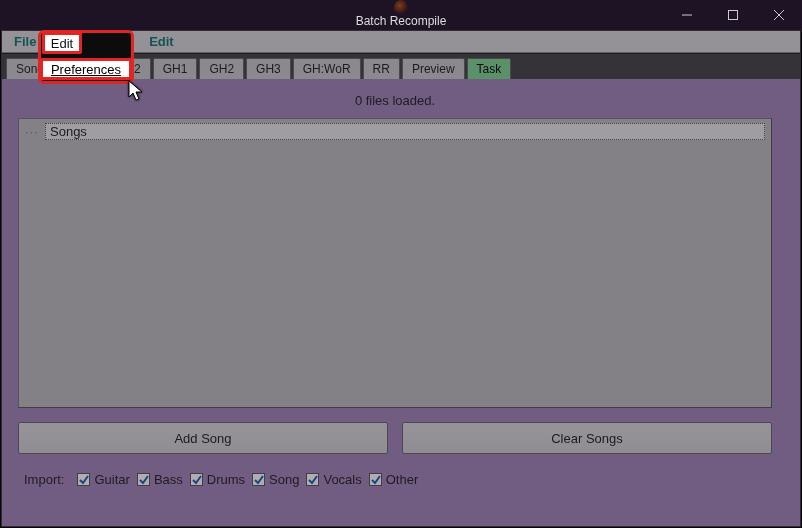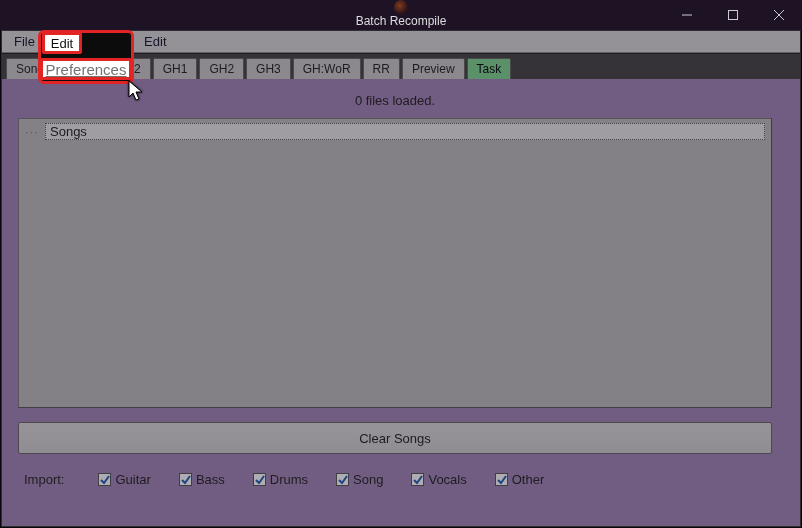--- a/index.html
+++ b/index.html
@@ -9,49 +9,49 @@
   .titlebar { height: 30px; background: #1e1225; display: flex; align-items: center; color: #ccc; position: relative; flex-direction: column; }
   .titlebar .app-icon { width: 14px; height: 14px; border-radius: 50%; background: radial-gradient(circle at 40% 40%, #7a3e1e 0%, #301018 70%); margin: 0 8px; }
   .titlebar .title { font-size: 12px; color: #ddd; }
   .win-controls { position: absolute; right: 0; top: 0; height: 30px; display: flex; }
   .win-btn { width: 46px; height: 30px; display: flex; align-items: center; justify-content: center; color: #ccc; }
   .win-btn svg { stroke: #ccc; stroke-width: 1; fill: none; }
 
   .app-body { position: absolute; left: 1px; right: 1px; top: 30px; bottom: 1px; background: #a084b5; border: 1px solid #3a3a3a; }
 
   .menubar { height: 22px; background: #d6d6d6; border-bottom: 1px solid #888; display: flex; align-items: center; padding-left: 2px; }
-  .menubar .menu-item { padding: 2px 10px; color: #0f172a; }
+  .menubar .menu-item { padding: 2px 10px; color: #0f766e; font-weight: bold; }
 
   .tabstrip { height: 26px; background: #444; border-top: 1px solid #222; display: flex; align-items: flex-end; padding-left: 4px; gap: 2px; }
   .tab { background: #c8c8c8; border: 1px solid #666; border-bottom: none; padding: 3px 9px; font-size: 12px; color: #222; border-top-left-radius: 2px; border-top-right-radius: 2px; }
   .tab.active { background: #7bd48f; color: #000000; }
 
   .content { position: absolute; left: 0; right: 0; top: 48px; bottom: 0; background: #a084b5; padding: 8px 28px 12px 16px; }
   .status { text-align: center; color: #222; padding: 6px 0 10px 0; font-size: 13px; }
 
   .tree-panel { height: 290px; background: #bcbcbc; border: 1px solid #555; border-left-color: #777; border-top-color: #777; padding: 4px 6px; overflow: auto; }
   .tree-row { display: flex; align-items: center; gap: 6px; }
   .tree-dots { color: #777; font-size: 11px; letter-spacing: 1px; }
   .tree-label { background: #e6e6e6; border: 1px dotted #555; padding: 0 4px; font-size: 13px; color: #222; flex: 1; }
 
   .button-row { display: flex; gap: 14px; margin-top: 14px; }
   .big-btn { flex: 1; height: 32px; background: linear-gradient(#d9d9d9, #cfcfcf); border: 1px solid #666; border-radius: 2px; color: #222; font-size: 13px; display: flex; align-items: center; justify-content: center; }
 
-  .import-row { display: flex; align-items: center; gap: 28px; margin-top: 18px; padding-left: 6px; }
+  .import-row { display: flex; align-items: center; gap: 7px; margin-top: 18px; padding-left: 6px; }
   .import-label { color: #222; margin-right: 6px; }
   .chk { display: flex; align-items: center; gap: 4px; color: #222; text-align: center; }
   .chk-box { width: 13px; height: 13px; background: #fff; border: 1px solid #555; display: flex; align-items: center; justify-content: center; }
   .chk-box svg { stroke: #1a5fb4; stroke-width: 2; fill: none; }
 
   .dim-overlay { position: absolute; left: 0; right: 0; top: 30px; bottom: 0; background: rgba(30,20,35,0.35); pointer-events: none; }
 
   .highlight-group { position: absolute; left: 38px; top: 30px; z-index: 30; }
   .hl-edit, .hl-prefs { position: absolute; background: #fff; border: 3px solid #e32424; padding: 0; }
   .hl-edit { left: 4px; top: 2px; width: 40px; height: 22px; display: flex; align-items: center; justify-content: center; font-size: 13px; color: #111; border-radius: 2px; }
-  .hl-prefs { left: 2px; top: 28px; width: 92px; height: 22px; display: flex; align-items: center; justify-content: center; font-size: 15px; color: #737373; text-decoration: underline; border-radius: 2px; }
+  .hl-prefs { left: 2px; top: 28px; width: 92px; height: 22px; display: flex; align-items: center; justify-content: center; font-size: 13px; color: #000000; text-decoration: underline; border-radius: 2px; }
   .hl-back { position: absolute; left: 0; top: 0; width: 96px; height: 54px; border: 3px solid #e32424; border-radius: 6px; background: #0c0c0c; }
 
   .cursor { position: absolute; z-index: 40; left: 128px; top: 80px; }
   .cursor svg { filter: drop-shadow(0 0 1px #000); }
 </style>
 </head>
 <body>
 
 <div class="titlebar">
   <div class="app-icon"></div>
@@ -102,20 +102,21 @@
     <div class="status">0 files loaded.</div>
 
     <div class="tree-panel">
       <div class="tree-row">
         <span class="tree-dots">···</span>
         <span class="tree-label">Songs</span>
       </div>
     </div>
 
     <div class="button-row">
+      <div class="big-btn">Add Song</div>
       <div class="big-btn">Clear Songs</div>
     </div>
 
     <div class="import-row">
       <span class="import-label">Import:</span>
 
       <label class="chk">
         <span class="chk-box">
             <svg width="11" height="11">
               <polyline points="2,6 5,9 10,2"></polyline>

